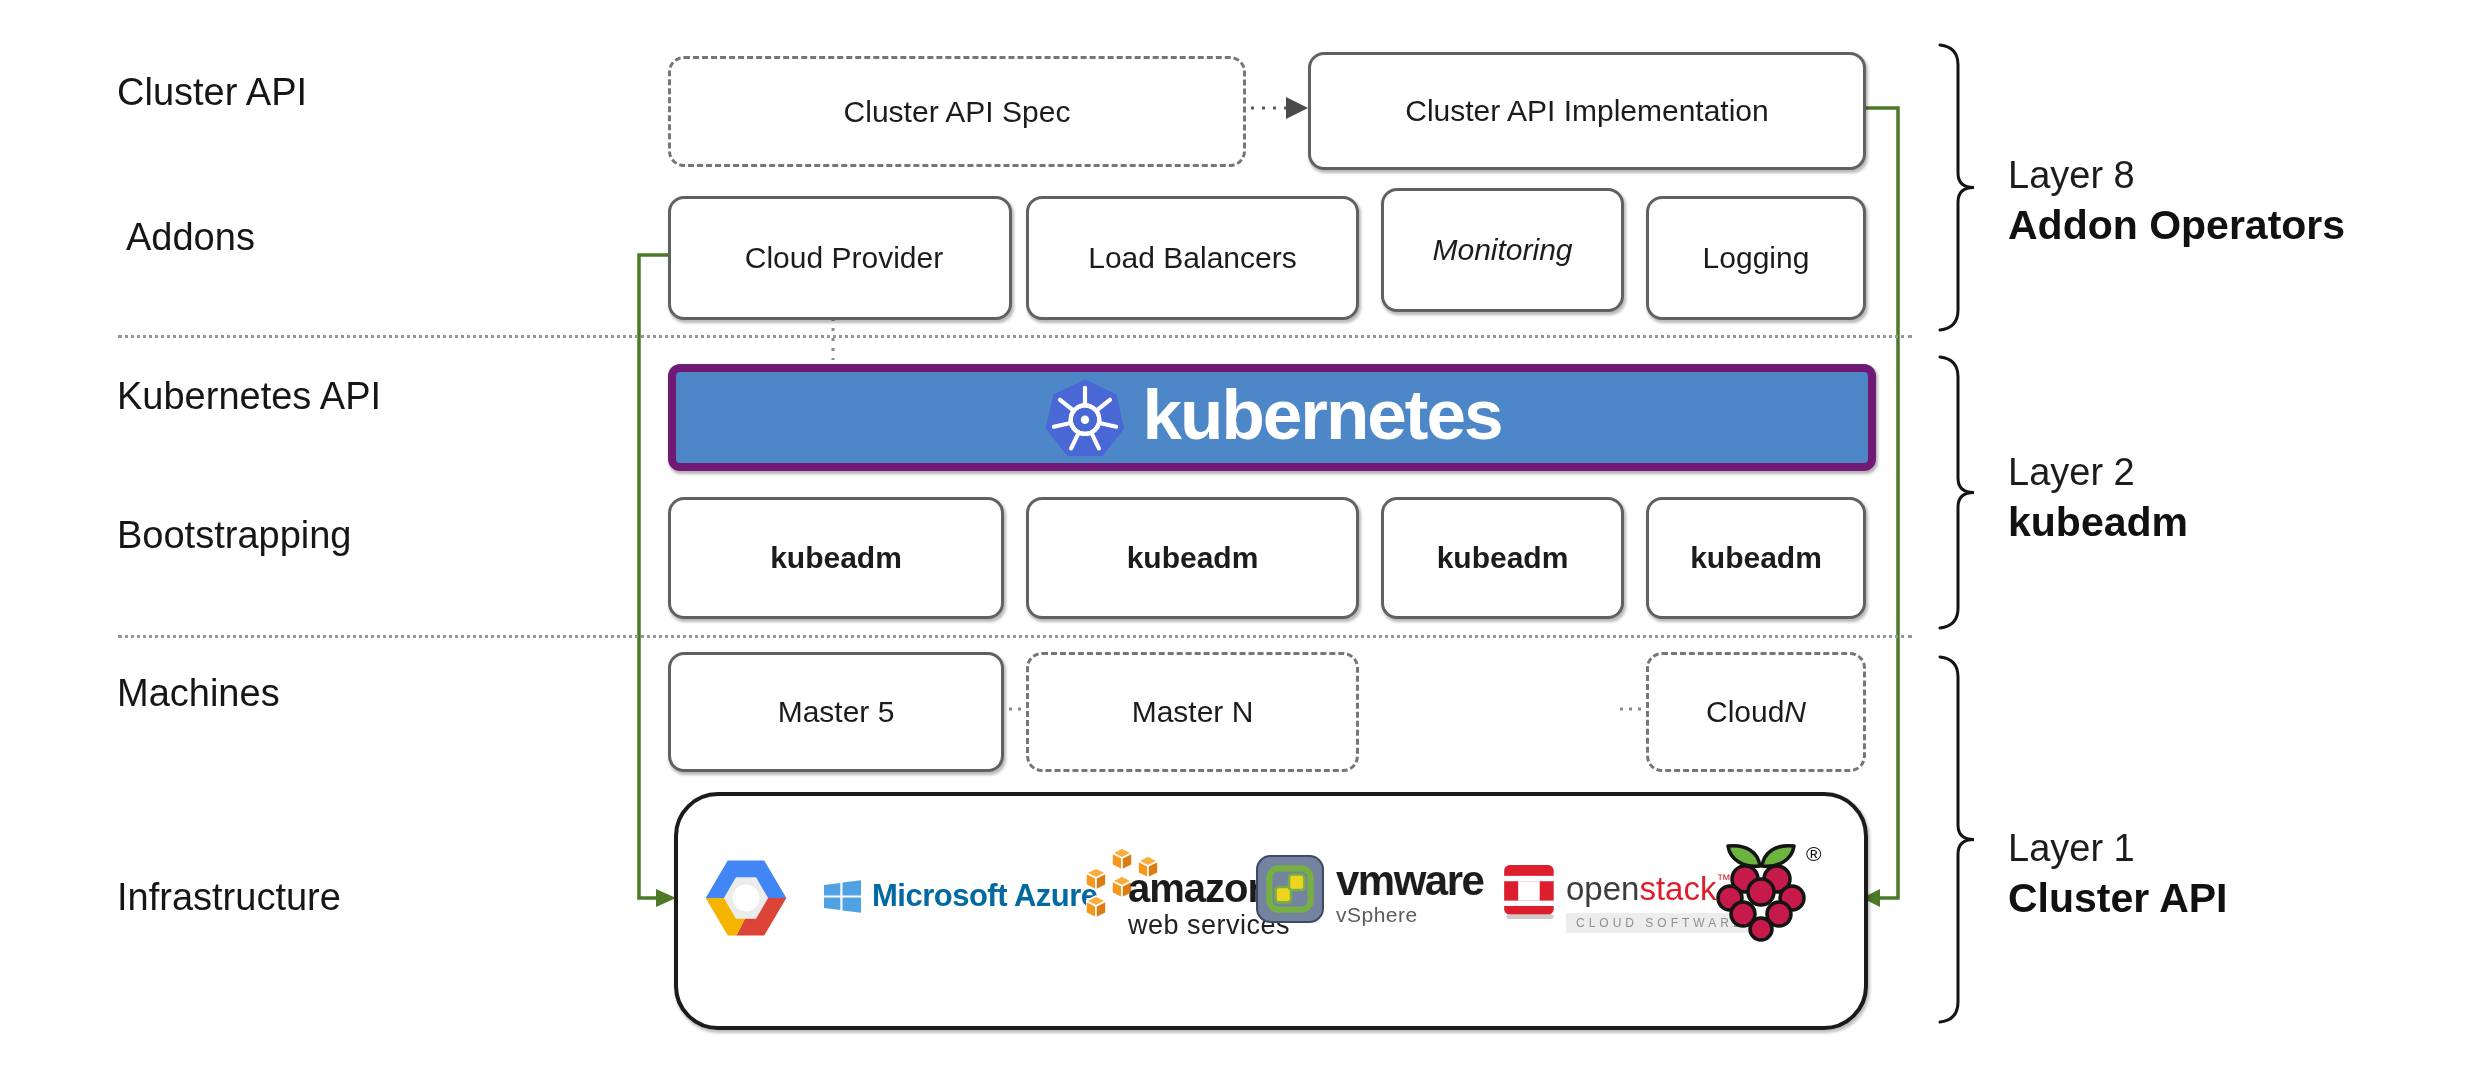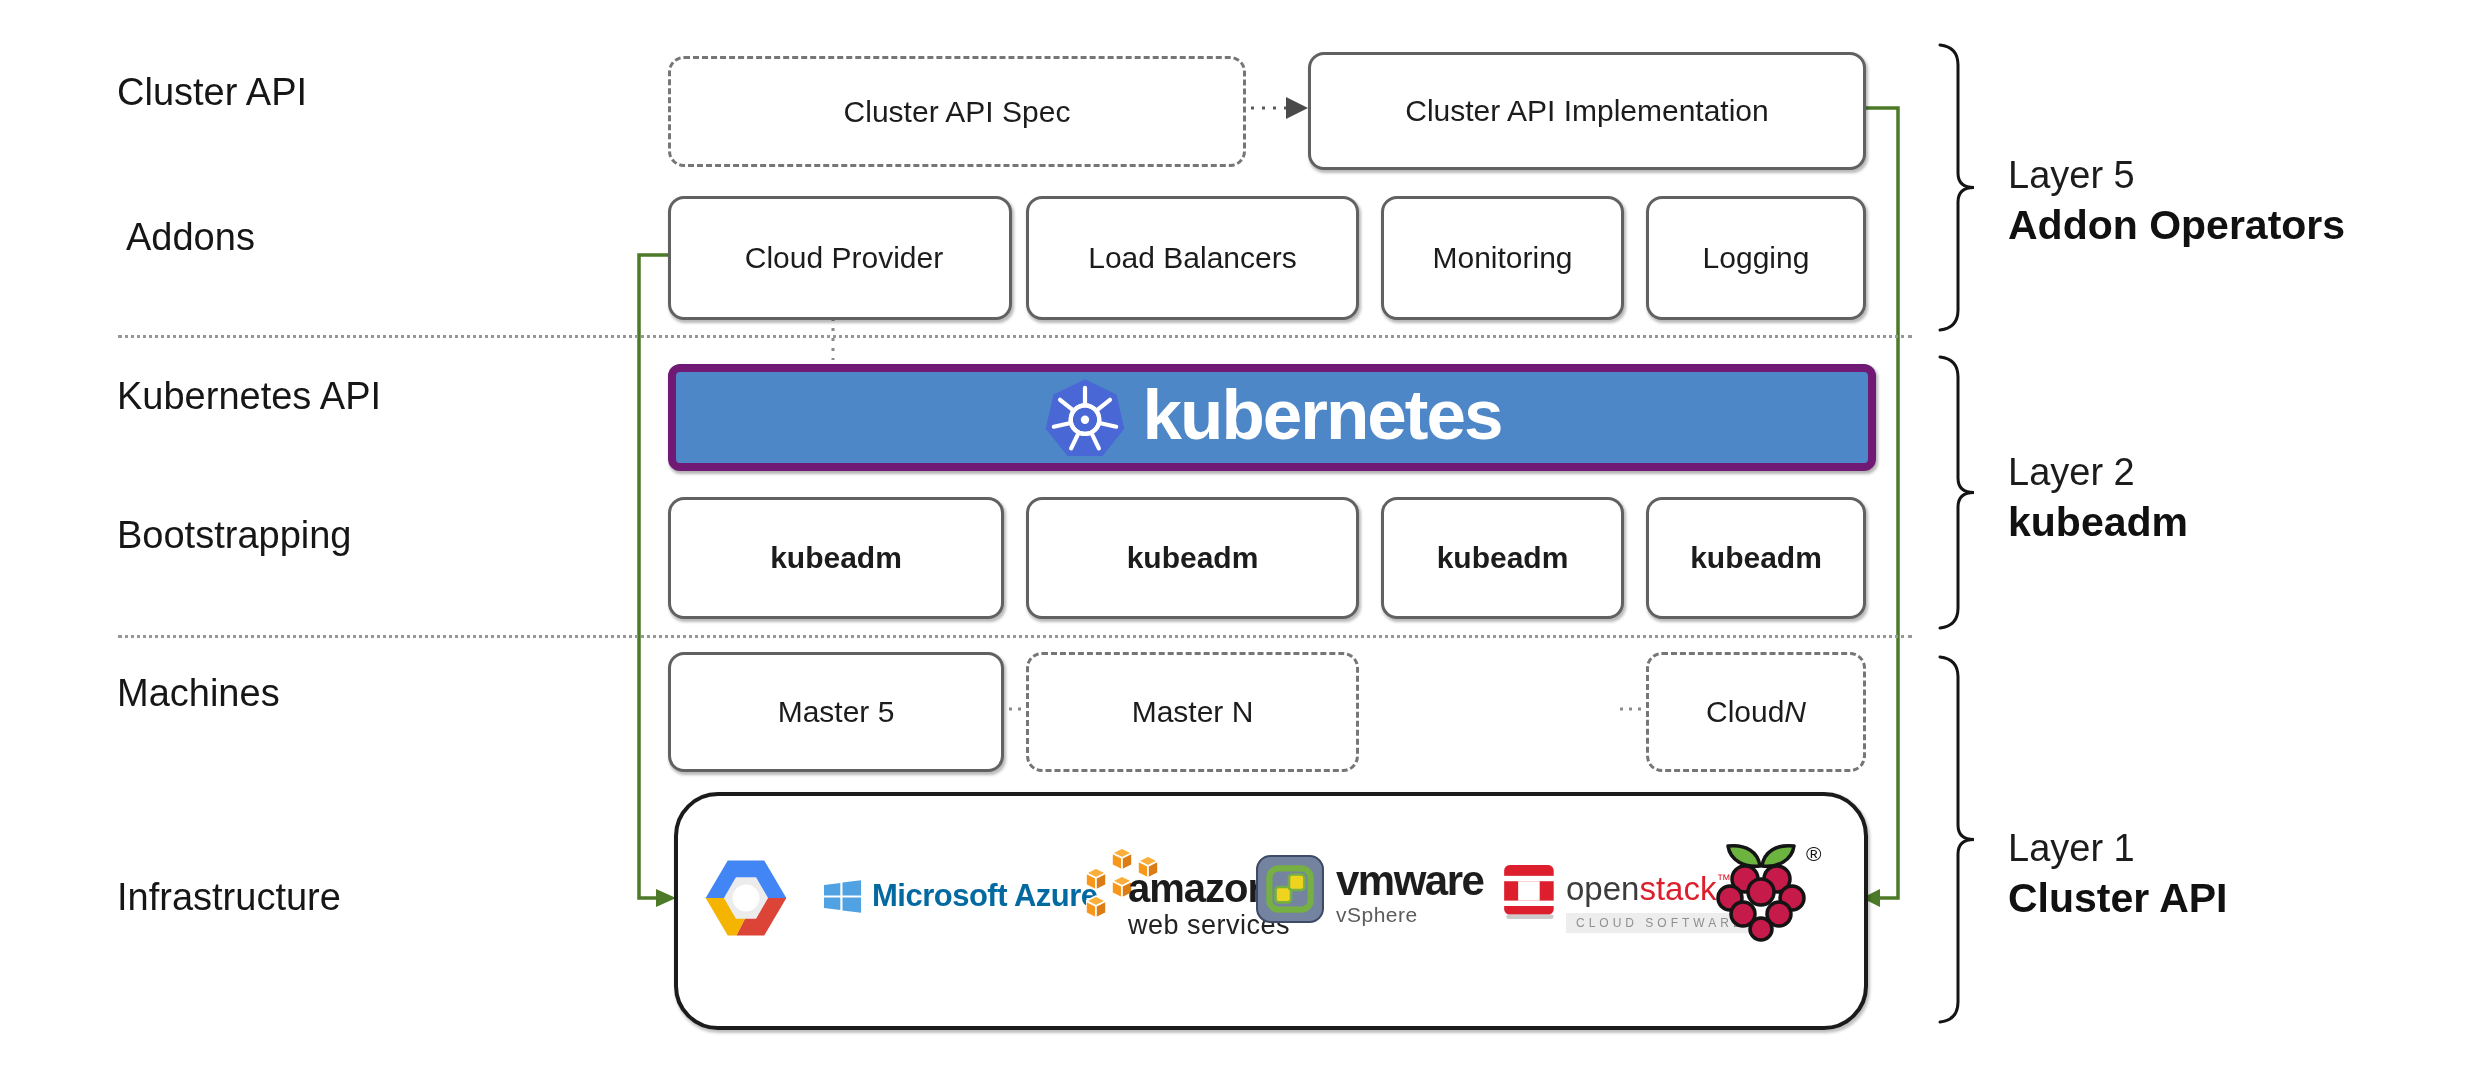--- a/index.html
+++ b/index.html
@@ -81,21 +81,21 @@
   <div class="rowlabel" style="left:117px;top:876px;">Infrastructure</div>
 
   <div class="dotsep" style="top:335px;"></div>
   <div class="dotsep" style="top:635px;"></div>
 
   <div class="box dashed" style="left:668px;top:56px;width:572px;height:105px;">Cluster API Spec</div>
   <div class="box" style="left:1308px;top:52px;width:552px;height:112px;">Cluster API Implementation</div>
 
   <div class="box" style="left:668px;top:196px;width:330px;height:118px;padding-left:8px;">Cloud Provider</div>
   <div class="box" style="left:1026px;top:196px;width:327px;height:118px;">Load Balancers</div>
-  <div class="box" style="left:1381px;top:196px;width:237px;height:118px;">Monitoring</div>
+  <div class="box" style="left:1381px;top:188px;width:237px;height:118px;font-style:italic;">Monitoring</div>
   <div class="box" style="left:1646px;top:196px;width:214px;height:118px;">Logging</div>
 
   <div class="banner">
     <svg width="84" height="84" viewBox="0 0 100 100">
       <polygon points="50,4 87.5,22.1 96.8,62.7 70.8,95.2 29.2,95.2 3.2,62.7 12.5,22.1" fill="#4A67D6"></polygon>
       <g stroke="#ffffff" stroke-width="5" stroke-linecap="round">
         <line x1="50" y1="52" x2="50" y2="14"></line>
         <line x1="50" y1="52" x2="79.7" y2="28.3"></line>
         <line x1="50" y1="52" x2="87.1" y2="60.4"></line>
         <line x1="50" y1="52" x2="66.5" y2="86.2"></line>
@@ -219,21 +219,21 @@
         <circle cx="45" cy="56" r="13"></circle>
         <circle cx="27" cy="78" r="12"></circle>
         <circle cx="63" cy="78" r="12"></circle>
         <circle cx="45" cy="93" r="11"></circle>
       </g>
     </g>
   </svg>
   <span class="rpi-reg">®</span>
 
   <div class="layerblock" style="top:150px;">
-    <div class="l1">Layer 5</div>
+    <div class="l1">Layer 8</div>
     <div class="l2">Addon Operators</div>
   </div>
   <div class="layerblock" style="top:447px;">
     <div class="l1">Layer 2</div>
     <div class="l2">kubeadm</div>
   </div>
   <div class="layerblock" style="top:795px;margin-top:28px;">
     <div class="l1">Layer 1</div>
     <div class="l2">Cluster API</div>
   </div>

